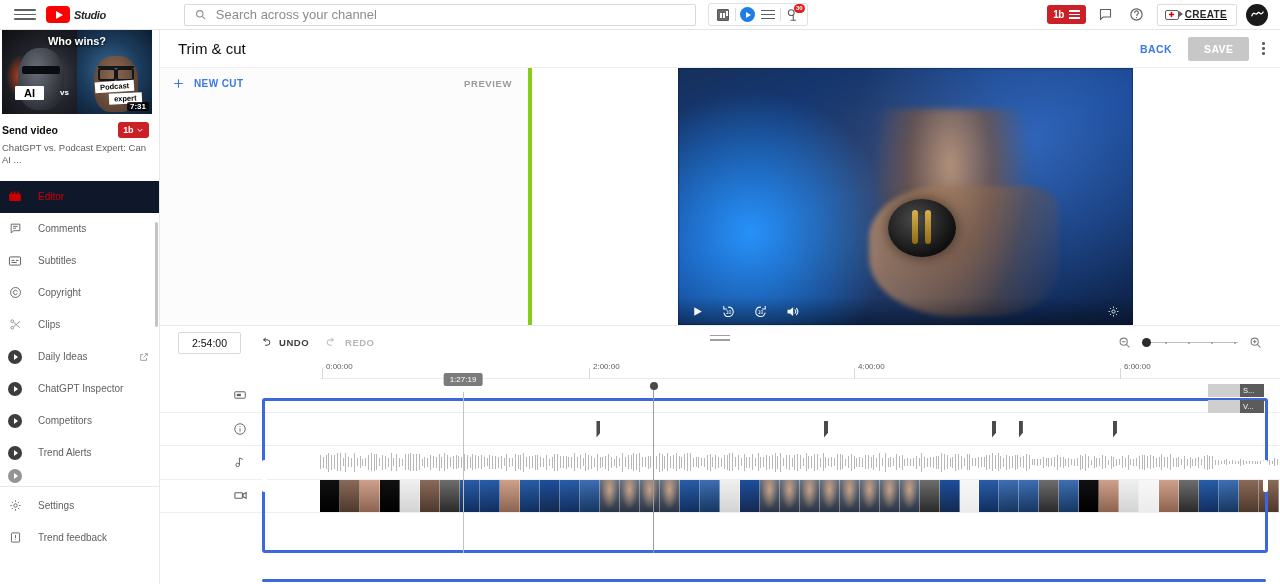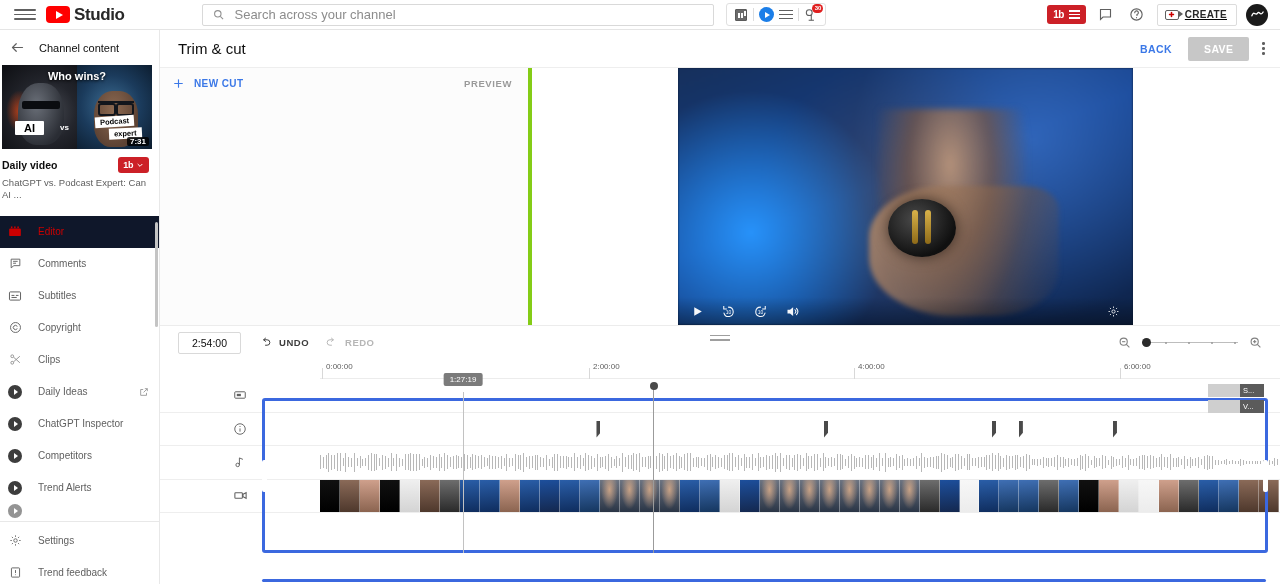--- a/index.html
+++ b/index.html
@@ -28,21 +28,21 @@
   .brand { display: flex; align-items: center; gap: 4px; cursor: pointer; }
   .yt-logo {
     width: 24px; height: 17px; background: #FF0000; border-radius: 4px;
     display: flex; align-items: center; justify-content: center;
   }
   .yt-logo .tri {
     width: 0; height: 0; border-left: 7px solid #fff;
     border-top: 4.5px solid transparent; border-bottom: 4.5px solid transparent;
     margin-left: 2px;
   }
-  .brand-text { font-size: 17px; font-weight: 700; letter-spacing: -0.4px; color: #282828; }
+  .brand-text { font-size: 11px; font-weight: 700; letter-spacing: -0.4px; color: #282828; font-style: italic; }
 
   .searchwrap {
     margin-left: 78px;
     width: 512px; height: 22px;
     border: 1px solid #d9d9d9; border-radius: 2px;
     display: flex; align-items: center; padding: 0 10px; gap: 10px;
     background: #fff;
   }
   .searchwrap .sicon { color: #909090; flex: none; display:flex; }
   .search-input {
@@ -408,48 +408,39 @@
         <svg width="15" height="15" viewBox="0 0 24 24" fill="none" stroke="#fff" stroke-width="2.2" stroke-linecap="round">
           <path d="M3 14c3-9 6 1 9-4s4 6 9-2"></path>
         </svg>
       </div>
     </div>
   </div>
 
   <div class="body-row">
 
     <div class="sidebar">
-      <div class="channel-head">
-        <span class="back-arrow">
-          <svg width="15" height="15" viewBox="0 0 24 24" fill="none" stroke="currentColor" stroke-width="1.9" stroke-linecap="round" stroke-linejoin="round">
-            <line x1="20" y1="12" x2="4" y2="12"></line>
-              <polyline points="10,6 4,12 10,18"></polyline>
-          </svg>
-        </span>
-        <span class="channel-title">Channel content</span>
-      </div>
 
       <div class="thumb">
         <span class="half-l"></span>
           <span class="half-r"></span>
         <span class="head-l"></span>
           <span class="shades"></span>
         <span class="face-r"></span>
           <span class="glasses"></span>
         <span class="who">Who wins?</span>
         <span class="tag-ai">AI</span>
         <span class="vs">vs</span>
         <span class="tag-pod">Podcast</span>
         <span class="tag-exp">expert</span>
         <span class="dur">7:31</span>
       </div>
 
       <div class="video-meta">
         <div class="vm-row">
-          <span class="vm-title">Daily video</span>
+          <span class="vm-title">Send video</span>
           <span class="tube-pill">
             <span class="tp-txt">1b</span>
             <svg width="8" height="8" viewBox="0 0 24 24" fill="none" stroke="#fff" stroke-width="3">
               <polyline points="5,9 12,16 19,9"></polyline>
             </svg>
           </span>
         </div>
         <div class="vm-sub">ChatGPT vs. Podcast Expert: Can AI ...</div>
       </div>
 

